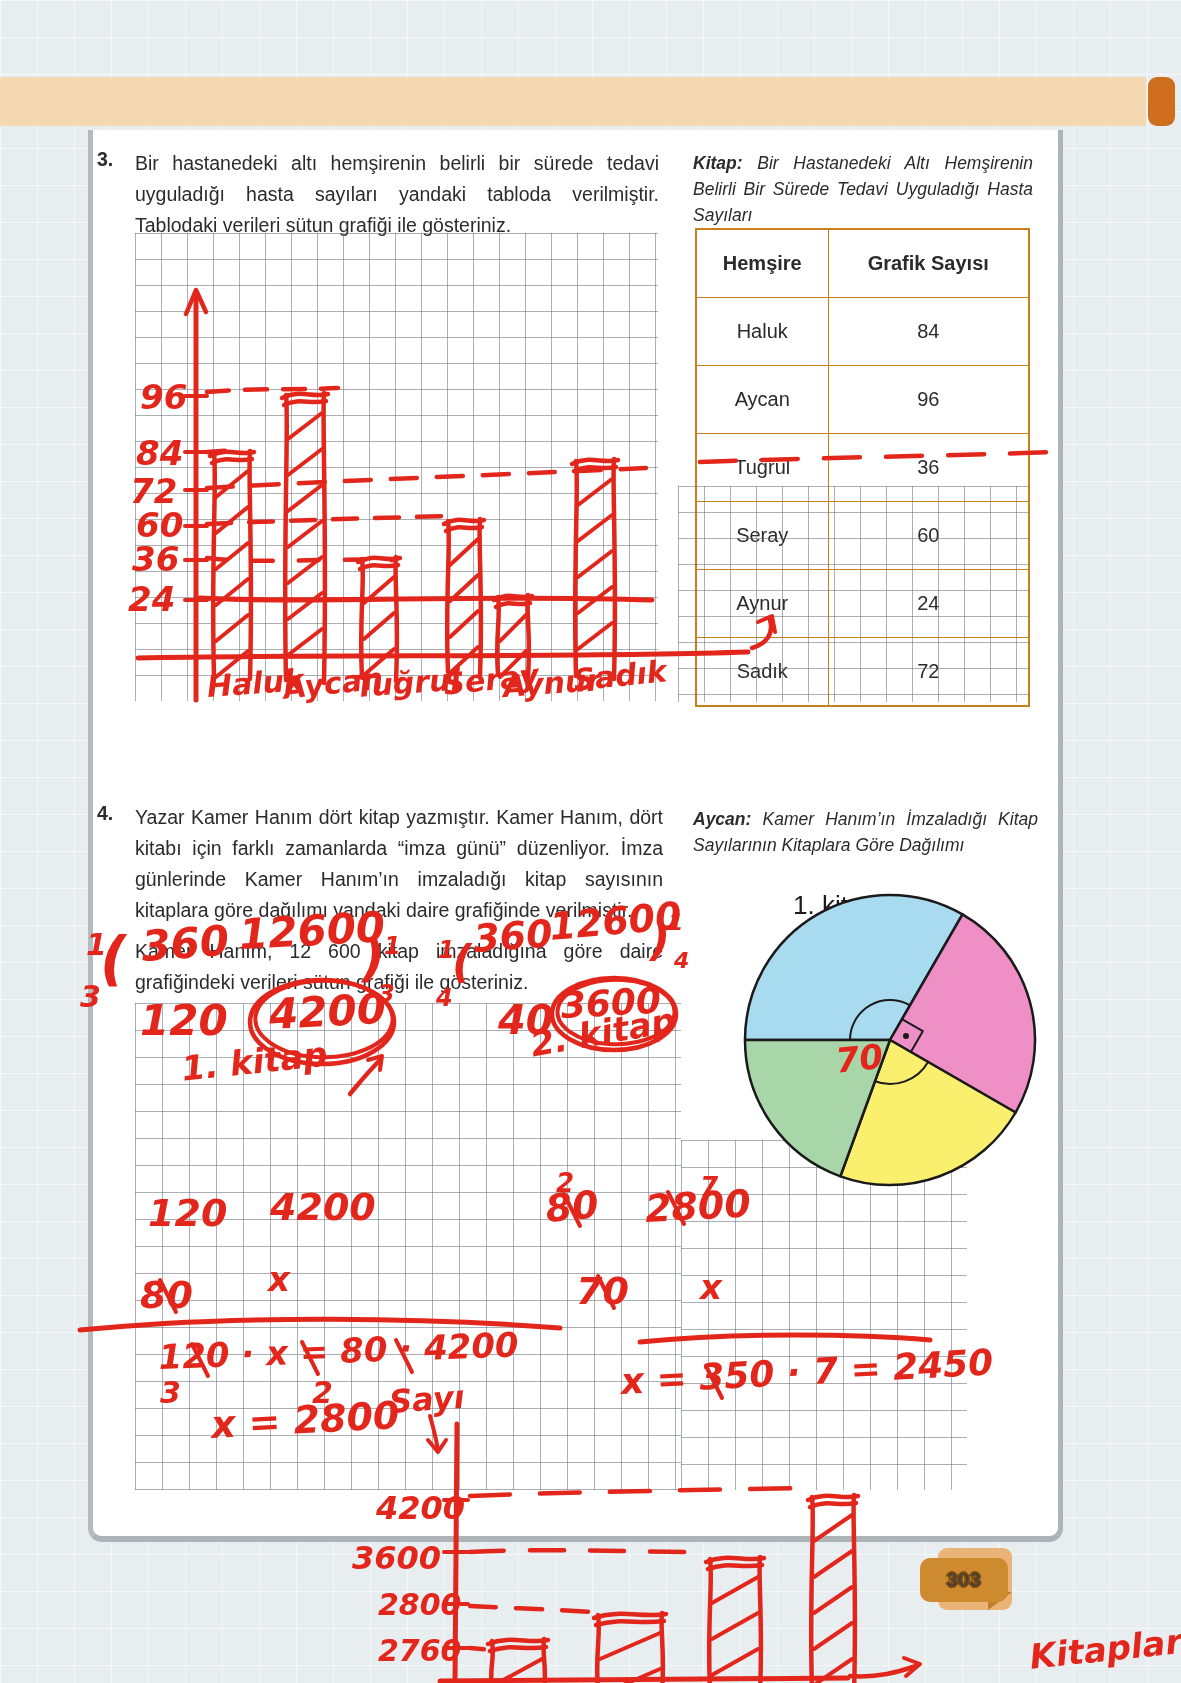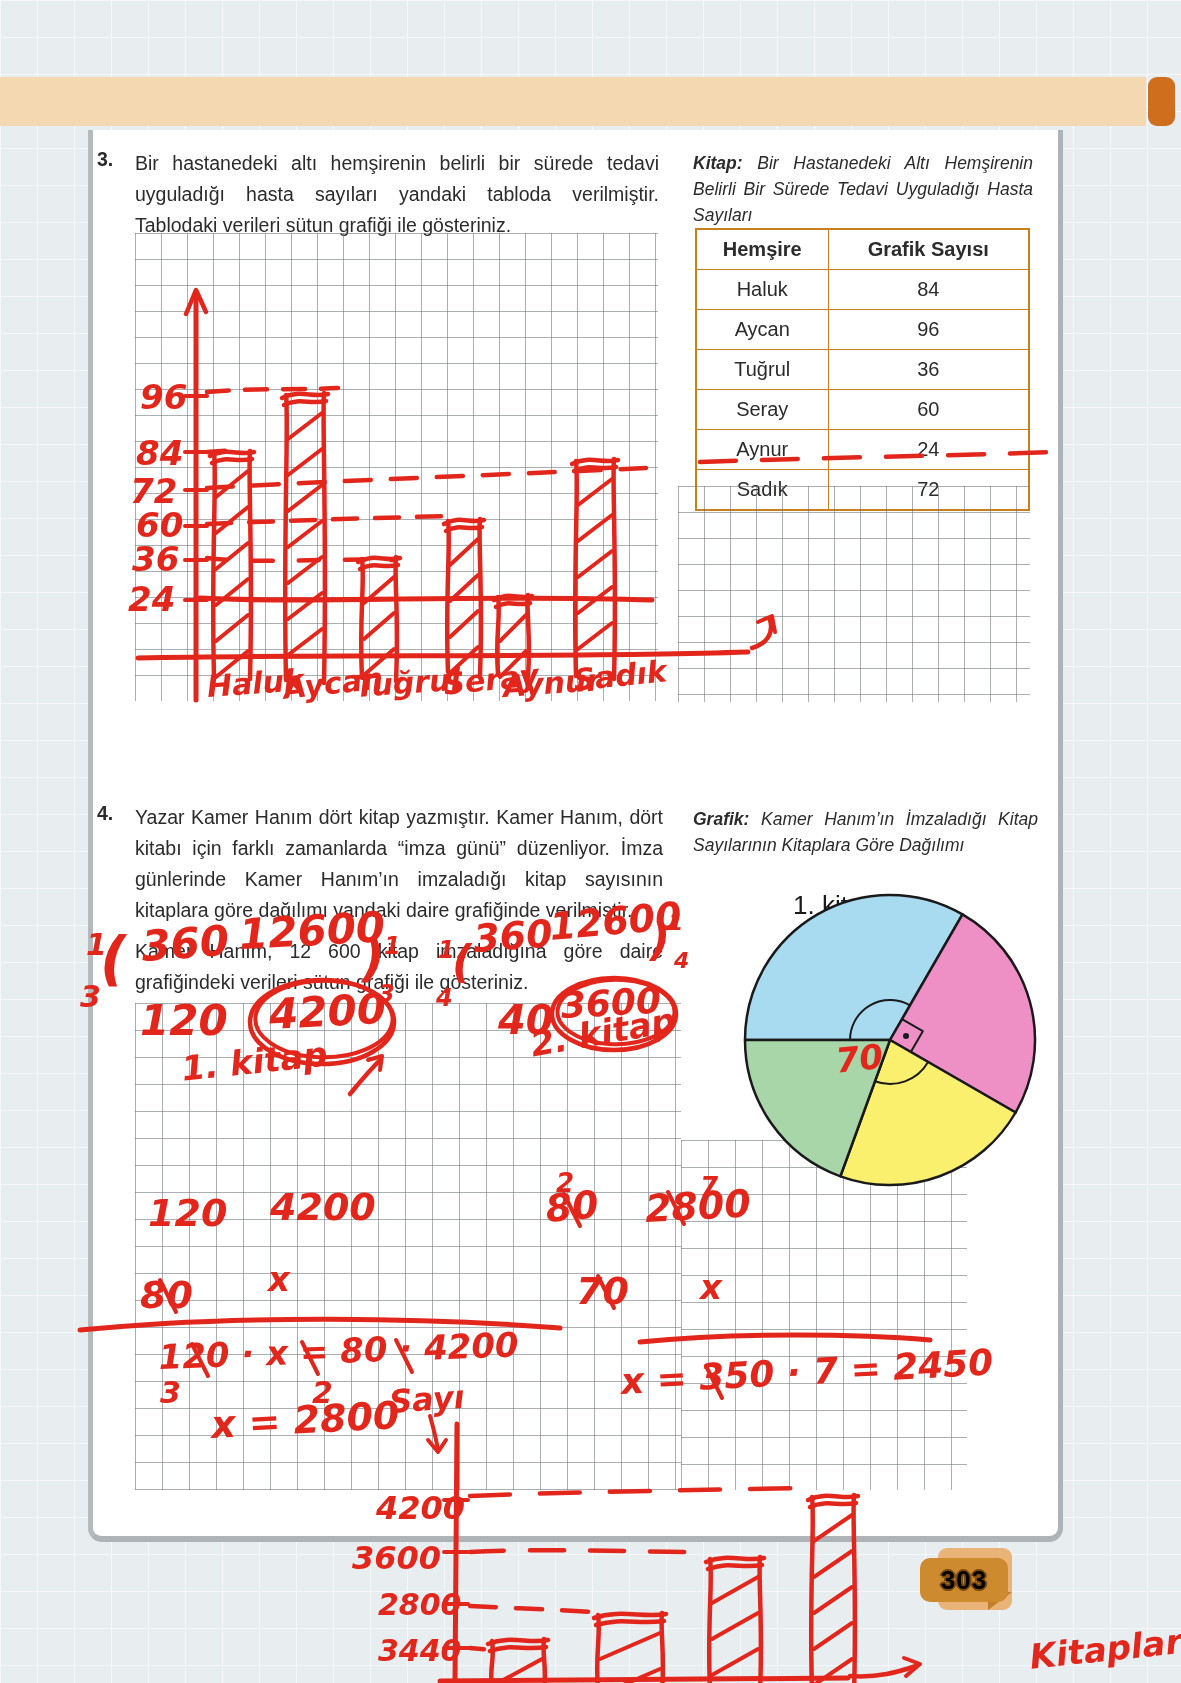--- a/index.html
+++ b/index.html
@@ -19,32 +19,32 @@
                          linear-gradient(90deg,rgba(105,110,115,.55) 1px,transparent 1px);}
   .g26{background-size:26px 26px;}
   .g27{background-size:27px 27px;}
   .qnum{position:absolute;font-weight:bold;font-size:19.5px;color:#2b2b2b;}
   .qtext{position:absolute;font-size:19.5px;line-height:31px;color:#2b2b2b;text-align:justify;}
   .cap{position:absolute;font-size:17.5px;line-height:26px;color:#2b2b2b;font-style:italic;text-align:justify;}
   .cap b{font-style:italic;}
   table.data{position:absolute;left:695px;top:228px;width:335px;border-collapse:collapse;
              border:2px solid #c8801f;table-layout:fixed;}
   table.data th,table.data td{border:1.5px solid #c8801f;text-align:center;color:#2b2b2b;
-             font-size:20px;height:35px;padding:2px;}
+             font-size:20px;height:35px;padding:16px;}
   table.data th{font-weight:bold;}
   .pielabel{position:absolute;font-size:26px;color:#1a1a1a;white-space:nowrap;}
   .hw{position:absolute;color:#e3261c;font-family:"DejaVu Sans",sans-serif;font-style:italic;
       font-weight:bold;white-space:nowrap;transform-origin:left top;line-height:1;}
   svg.overlay{position:absolute;left:0;top:0;pointer-events:none;}
   .badge-light{position:absolute;left:938px;top:1548px;width:74px;height:62px;background:#eab377;border-radius:9px;}
   .badge-fold{position:absolute;left:988px;top:1592px;width:0;height:0;
       border-left:24px solid #c07f2b;border-bottom:18px solid transparent;}
   .badge-dark{position:absolute;left:920px;top:1558px;width:88px;height:44px;background:#cd8a2e;border-radius:10px;
       display:flex;align-items:center;justify-content:center;}
-  .badge-dark span{color:#000000;font-weight:bold;font-size:26px;letter-spacing:1px;
+  .badge-dark span{color:#404040;font-weight:normal;font-size:19px;letter-spacing:1px;
       text-shadow:-2px 0 #7a4a10,2px 0 #7a4a10,0 -2px #7a4a10,0 2px #7a4a10,-1px -1px #7a4a10,1px 1px #7a4a10;}
 </style>
 </head>
 <body>
 
 <div class="band"></div>
 <div class="band-cap"></div>
 
 <div class="card"></div>
 
@@ -92,21 +92,21 @@
     </tbody>
 </table>
 
 <div class="grid g26" style="left:135px;top:233px;width:523px;height:468px;"></div>
 <div class="grid g26" style="left:678px;top:486px;width:352px;height:216px;"></div>
 
 <span class="qnum" style="left:97px;top:802px;">4.</span>
 <div class="qtext" style="left:135px;top:802px;width:528px;">Yazar Kamer Hanım dört kitap yazmıştır. Kamer Hanım, dört kitabı için farklı zamanlarda “imza günü” düzenliyor. İmza günlerinde Kamer Hanım’ın imzaladığı kitap sayısının kitaplara göre dağılımı yandaki daire grafiğinde verilmiştir.</div>
 <div class="qtext" style="left:135px;top:936px;width:528px;">Kamer Hanım, 12 600 kitap imzaladığına göre daire grafiğindeki verileri sütun grafiği ile gösteriniz.</div>
 
-<div class="cap" style="left:693px;top:806px;width:345px;"><b>Grafik:</b><span> Kamer Hanım’ın İmzaladığı Kitap Sayılarının Kitaplara Göre Dağılımı</span></div>
+<div class="cap" style="left:693px;top:806px;width:345px;"><b>Aycan:</b><span> Kamer Hanım’ın İmzaladığı Kitap Sayılarının Kitaplara Göre Dağılımı</span></div>
 
 <div class="grid g27" style="left:135px;top:1003px;width:546px;height:487px;"></div>
 <div class="grid g27" style="left:681px;top:1140px;width:286px;height:350px;"></div>
 
 <span class="pielabel" style="left:793px;top:890px;">1. kitap</span>
 <span class="pielabel" style="left:838px;top:988px;">120°</span>
 <span class="pielabel" style="left:942px;top:1016px;">2. kitap</span>
 <span class="pielabel" style="left:888px;top:1062px;">80°</span>
 <span class="pielabel" style="left:790px;top:1112px;">3. kitap</span>
 <span class="pielabel" style="left:752px;top:1070px;">4. kitap</span>
@@ -296,21 +296,21 @@
     <span class="hw" style="left: 158px; top: 1340px; font-size: 34px; transform: rotate(-2deg);">120 · x = 80 · 4200</span>
     <span class="hw" style="left: 160px; top: 1378px; font-size: 30px;">3</span>
     <span class="hw" style="left: 312px; top: 1378px; font-size: 30px;">2</span>
     <span class="hw" style="left: 388px; top: 1386px; font-size: 32px; transform: rotate(-4deg);">Sayı</span>
     <span class="hw" style="left: 210px; top: 1406px; font-size: 38px; transform: rotate(-3deg);">x = 2800</span>
     <span class="hw" style="left: 620px; top: 1364px; font-size: 36px; transform: rotate(-3deg);">x = 350 · 7 = 2450</span>
     <span class="hw" style="left: 834px; top: 1044px; font-size: 34px; transform: rotate(-6deg);">70</span>
     <span class="hw" style="left: 376px; top: 1492px; font-size: 32px;">4200</span>
     <span class="hw" style="left: 352px; top: 1542px; font-size: 32px;">3600</span>
     <span class="hw" style="left: 378px; top: 1590px; font-size: 30px;">2800</span>
-    <span class="hw" style="left: 378px; top: 1636px; font-size: 30px;">3440</span>
+    <span class="hw" style="left: 378px; top: 1636px; font-size: 30px;">2760</span>
     <span class="hw" style="left: 1028px; top: 1640px; font-size: 34px; transform: rotate(-6deg);">Kitaplar</span>
   </div>
 
 <div class="badge-light"></div>
 <div class="badge-fold"></div>
 <div class="badge-dark">
     <span>303</span>
   </div>
 
 </body></html>

